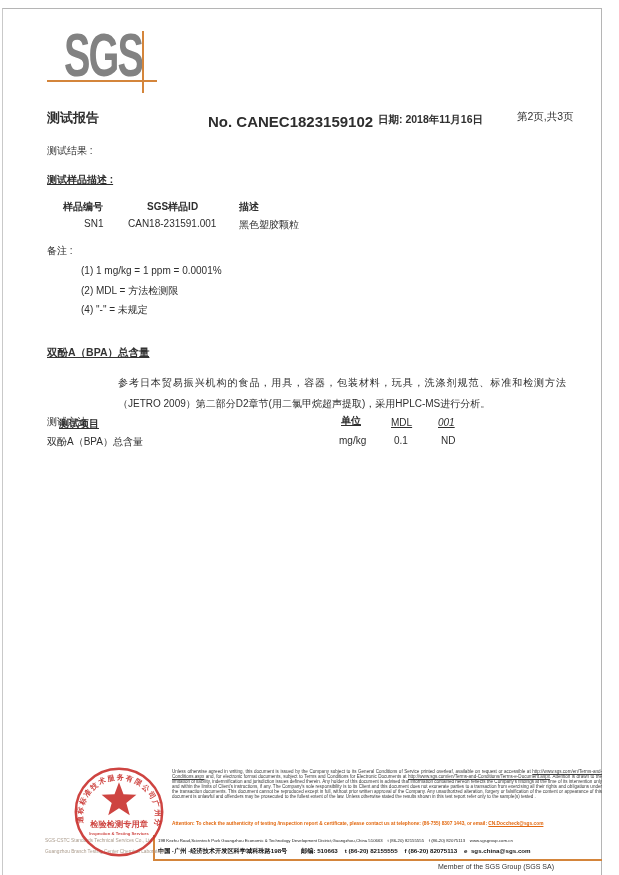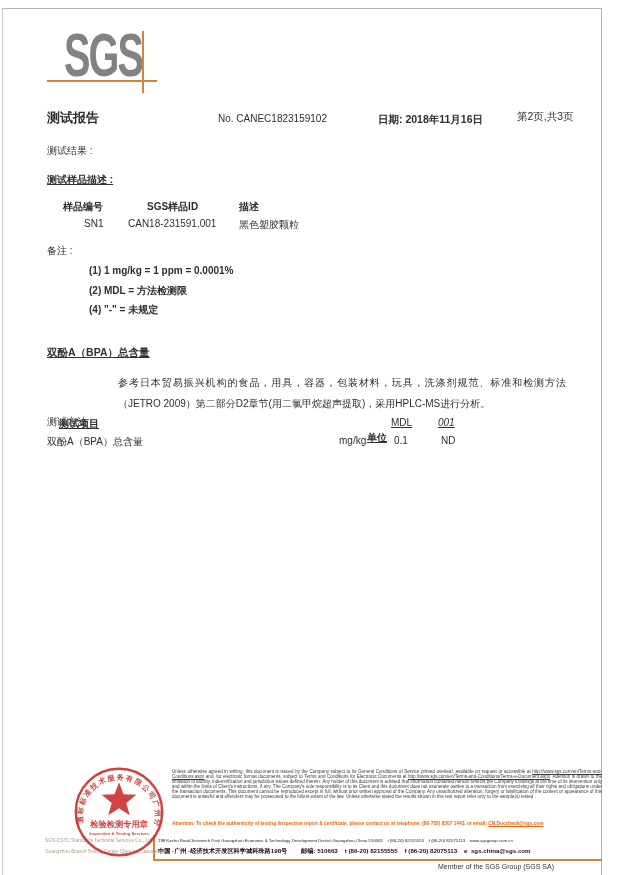--- a/index.html
+++ b/index.html
@@ -10,48 +10,48 @@
   
   .page-frame { left:2px; top:8px; width:600px; height:867px; border-left:1px solid #c9c9c9; border-top:1px solid #b5b5b5; border-right:1px solid #b5b5b5; }
 
   
   .logo-text { left:64px; top:24px; font-size:62px; font-weight:bold; color:#828282; letter-spacing:-3px; line-height:1; transform:scaleX(0.64); transform-origin:left top; }
   .logo-hline { left:47px; top:80px; width:110px; height:2px; background:#d4853b; }
   .logo-vline { left:142px; top:31px; width:2px; height:62px; background:#d4853b; }
 
   
   .report-title { left:47px; top:109px; font-size:13px; font-weight:bold; color:#2e2e2e; }
-  .report-no { left:218px; top:113px; font-size:10px; font-weight:400; color:#2e2e2e; }
+  .report-no { left:208px; top:113px; font-size:15px; font-weight:700; color:#2e2e2e; }
   .report-date { left:378px; top:113px; font-size:10.5px; font-weight:600; color:#2e2e2e; }
   .report-page { left:517px; top:110px; font-size:10.5px; font-weight:400; color:#2e2e2e; }
 
   .t10 { font-size:10px; color:#2e2e2e; }
   .bold { font-weight:bold; }
   .ul { text-decoration:underline; }
   .it { font-style:italic; }
 
   .results-label { left:47px; top:144px; }
   .sample-heading { left:47px; top:173px; }
 
   .sample-col-h1 { left:63px; top:200px;text-align:right; }
   .sample-col-h2 { left:147px; top:200px; }
   .sample-col-h3 { left:239px; top:200px; }
   .sample-v1 { left:84px; top:218px;text-align:center; }
   .sample-v2 { left:128px; top:218px; }
   .sample-v3 { left:239px; top:218px; }
 
   .notes-label { left:47px; top:244px; }
-  .notes-list { left:89px; top:261px; line-height:19.6px;font-weight:bold; }
+  .notes-list { left:81px; top:261px; line-height:19.6px; }
 
   .bpa-heading { left:47px; top:346px; font-size:10.5px; }
   .method-label { left:47px; top:373px;margin-top:42px; }
   .method-text { left:118px; top:373px; width:448px; line-height:20.8px; text-align:justify; }
 
   .rt-h-item { left:59px; top:417px; }
-  .rt-h-unit { left:341px; top:431px;margin-left:26px; }
+  .rt-h-unit { left:341px; top:414px; }
   .rt-h-mdl { left:391px; top:417px; }
   .rt-h-001 { left:438px; top:417px; }
   .rt-v-item { left:47px; top:435px; }
   .rt-v-unit { left:339px; top:435px; }
   .rt-v-mdl { left:394px; top:435px; }
   .rt-v-001 { left:441px; top:435px; }
 
   
   .stamp-svg { left:71px; top:764px; width:96px; height:96px; z-index:3; }
   .company-line1 { left:45px; top:838px; font-size:4.8px; color:#ab9c8d; z-index:2; }

